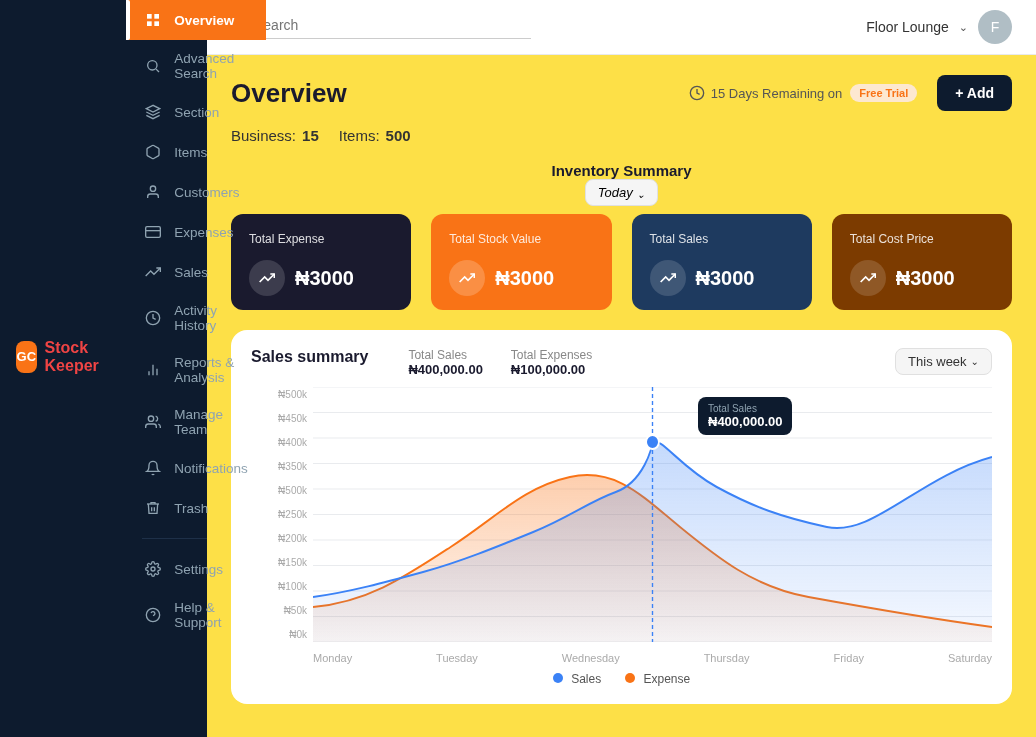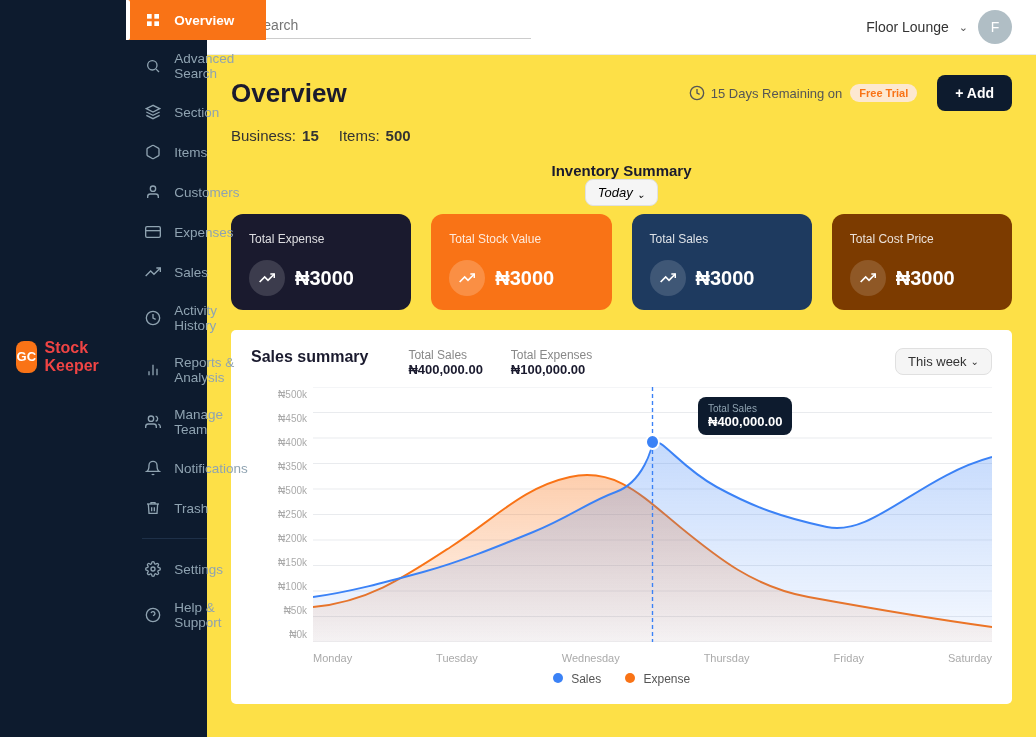--- a/index.html
+++ b/index.html
@@ -143,21 +143,21 @@
     }
     .card-circle-black { background: rgba(255,255,255,0.15); }
     .card-circle-orange { background: rgba(255,255,255,0.2); }
     .card-circle-navy { background: rgba(255,255,255,0.15); }
     .card-circle-brown { background: rgba(255,255,255,0.15); }
     .card-amount { font-size: 20px; font-weight: 700; }
 
     
     .sales-summary-card {
       background: white;
-      border-radius: 5px;
+      border-radius: 16px;
       padding: 18px 20px;
       margin-bottom: 16px;
     }
     .sales-summary-header { display: flex; align-items: flex-start; margin-bottom: 10px; }
     .sales-summary-title { font-size: 16px; font-weight: 700; color: #1a1a2e; }
     .sales-summary-meta { display: flex; gap: 28px; margin-left: 40px; }
     .meta-item { font-size: 12px; color: #888; }
     .meta-value { font-size: 13px; font-weight: 700; color: #1a1a2e; }
     .week-selector {
       margin-left: auto;

